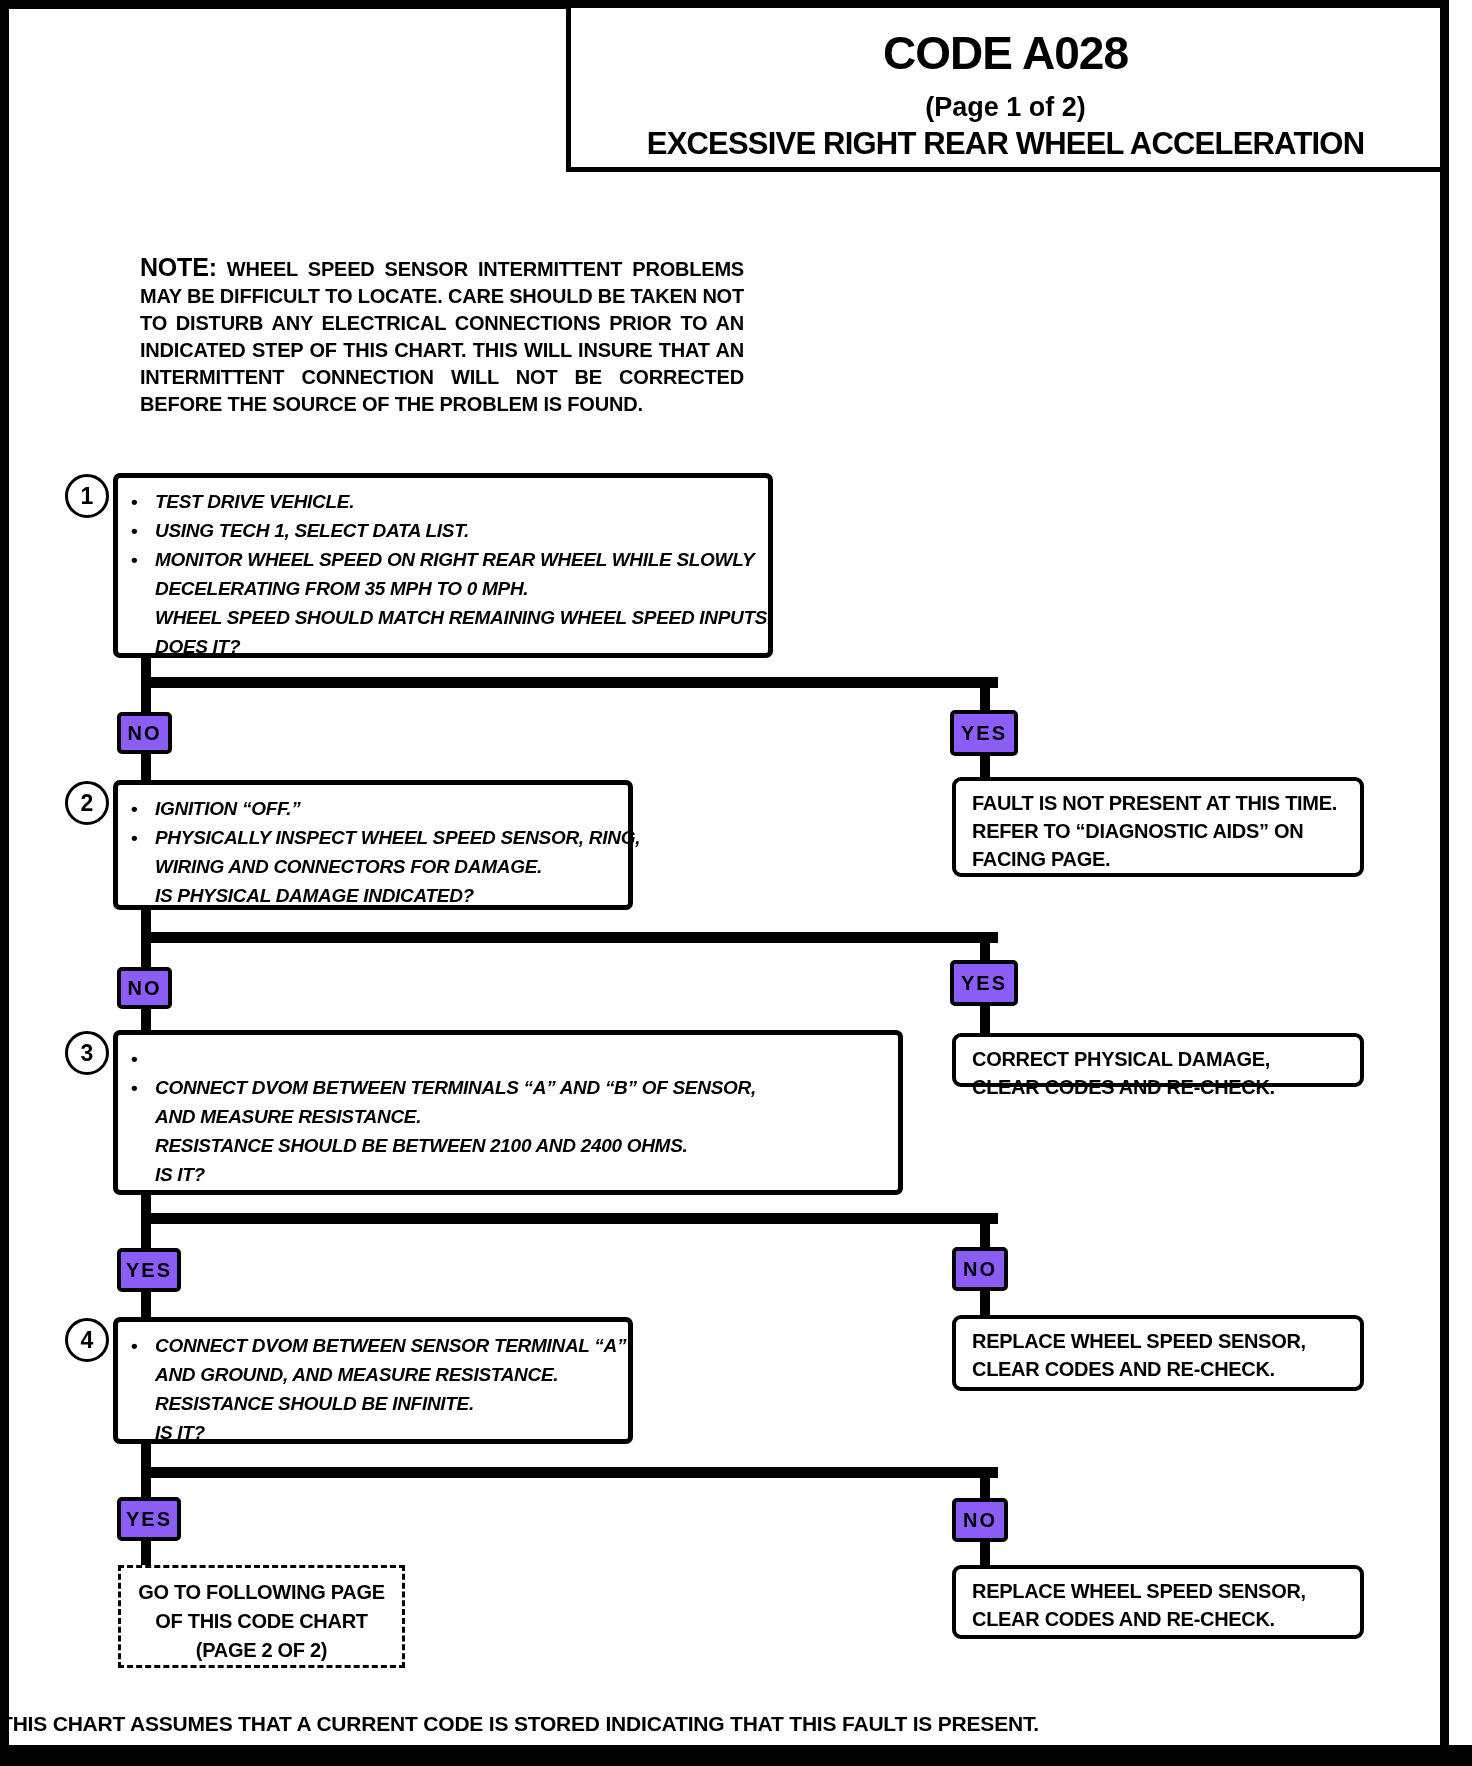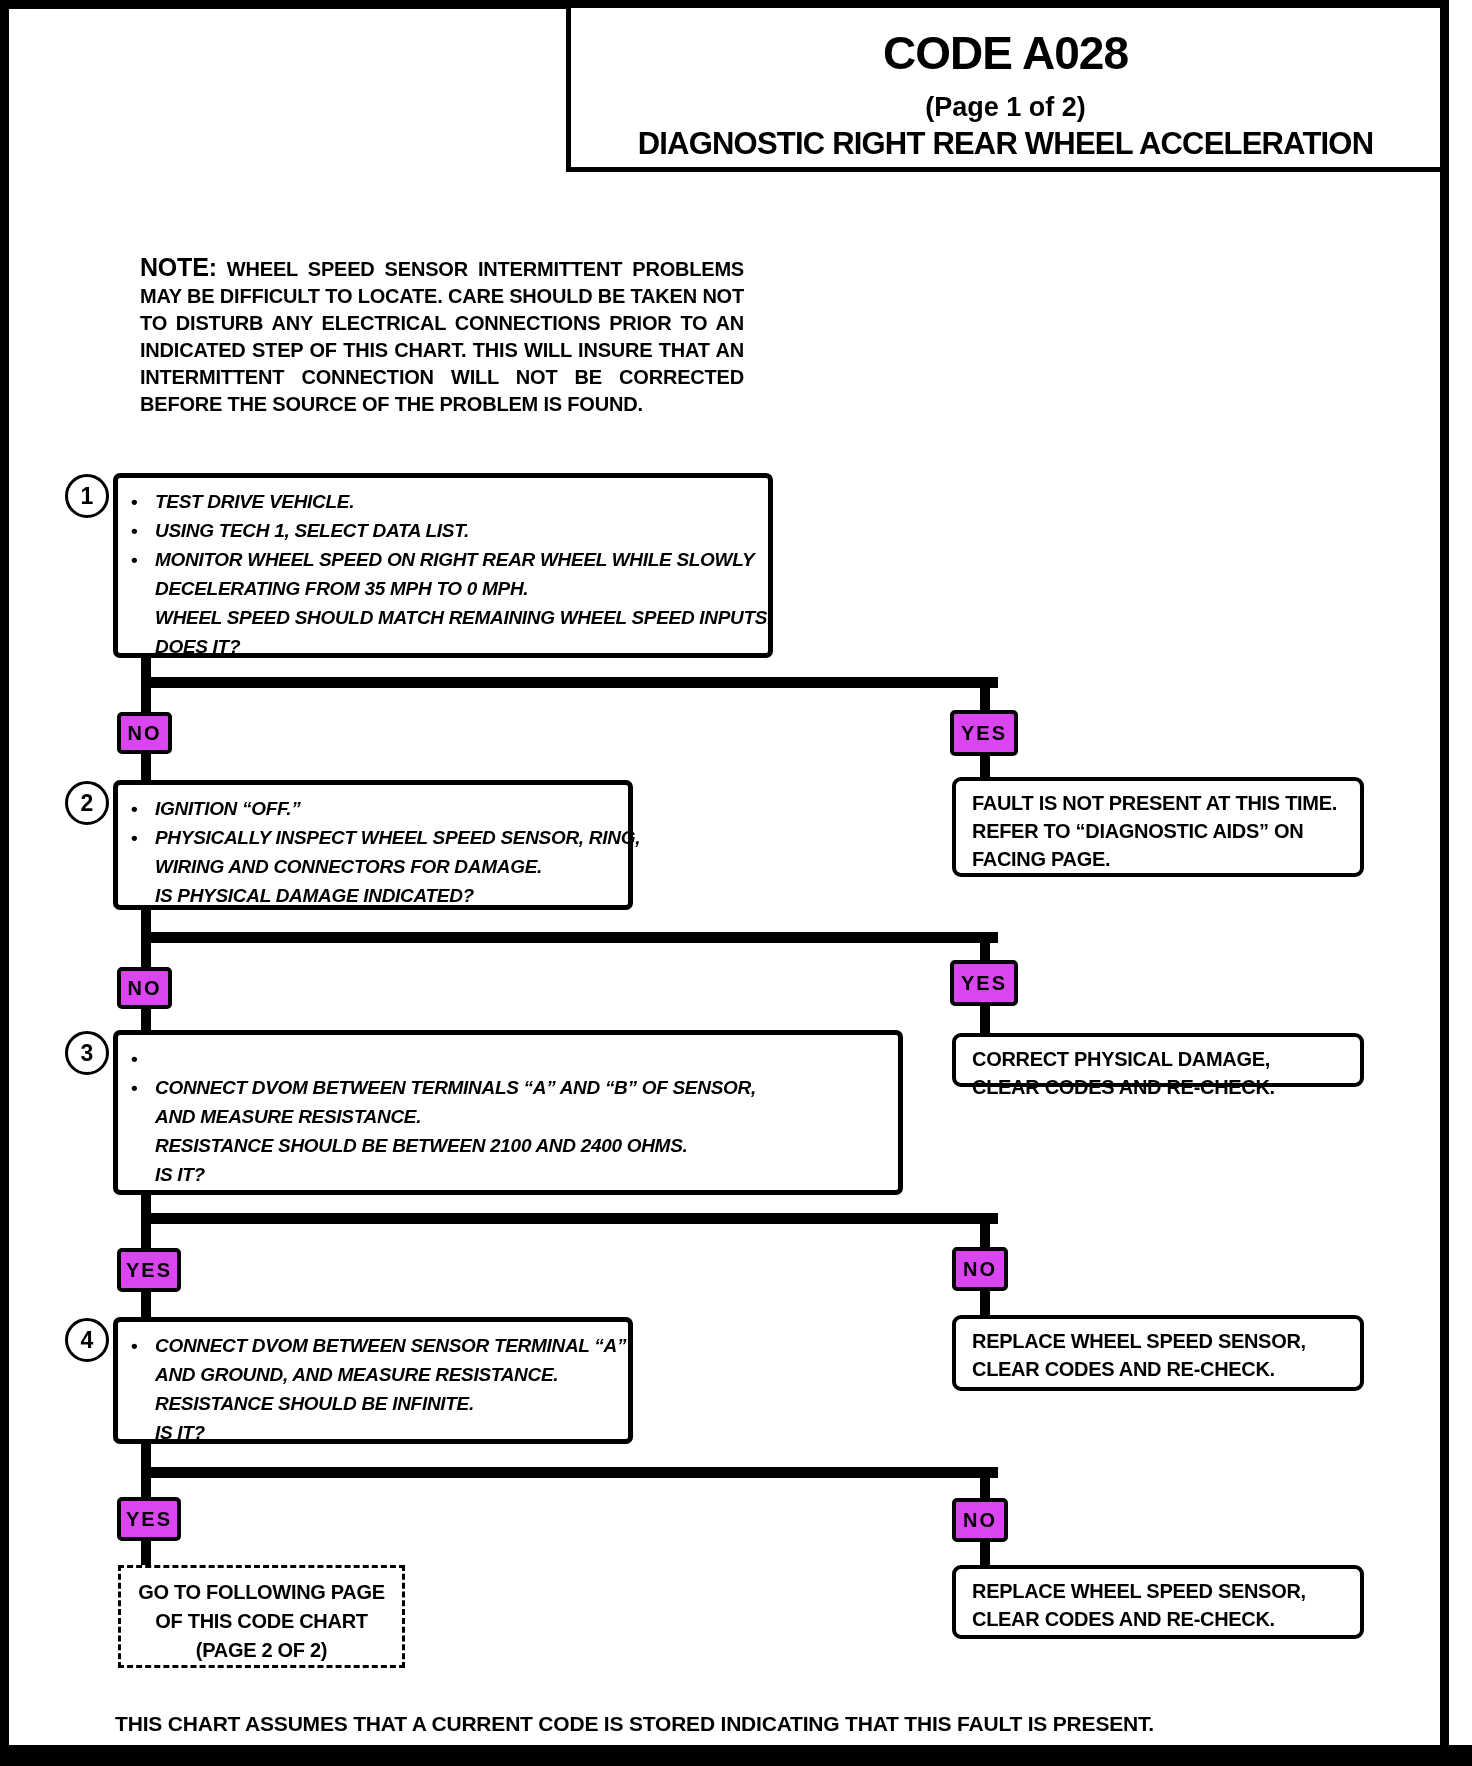--- a/index.html
+++ b/index.html
@@ -17,53 +17,53 @@
   .note { position: absolute; left: 128px; top: 254px; width: 604px;
     font-weight: bold; font-size: 20px; line-height: 27px; text-align: justify; letter-spacing: -0.2px; margin-left: 12px; }
   .note .nlabel { font-size: 25px; }
 
   .cbox { position: absolute; background: #fff; border: 5px solid #000; border-radius: 7px;
     padding: 9px 8px 0 13px; font-weight: bold; font-size: 19px; line-height: 29px; letter-spacing: -0.3px; }
   .row { display: flex; white-space: nowrap; }
   .row .bu { width: 24px; flex: none; }
   .row .tx { flex: none; font-style: italic; }
 
-  .lbl { position: absolute; background: #d946ef; border: 4px solid #000; border-radius: 5px;
+  .lbl { position: absolute; background: #8b5cf6; border: 4px solid #000; border-radius: 5px;
     display: flex; align-items: center; justify-content: center;
     font-weight: bold; font-size: 20px; letter-spacing: 2px; }
 
   .rbox { position: absolute; background: #fff; border: 4px solid #000; border-radius: 9px;
     padding: 8px 0 0 16px; font-weight: bold; font-size: 20px; line-height: 28px;
     letter-spacing: -0.3px; white-space: nowrap; }
 
   .circle { position: absolute; width: 44px; height: 44px; border: 3px solid #000; border-radius: 50%;
     background: #fff; display: flex; align-items: center; justify-content: center;
     font-weight: bold; font-size: 23px; }
 
   .dashed { position: absolute; background: #fff; border: 3px dashed #000;
     padding-top: 10px; text-align: center; font-weight: bold; font-size: 20px;
     line-height: 29px; letter-spacing: -0.3px; }
 
-  .footer { position: absolute; left: 0; top: 1712px; width: 1269px; text-align: center;
+  .footer { position: absolute; left: 0; top: 1712px; width: 1269px; 
     font-weight: bold; font-size: 21px; letter-spacing: -0.2px; }
 </style>
 </head>
 <body>
 
 <div class="page">
 
   <div class="line" style="left:0;top:0;width:1449px;height:9px;"></div>
   <div class="line" style="left:0;top:0;width:9px;height:1766px;"></div>
   <div class="line" style="left:1440px;top:0;width:9px;height:1766px;"></div>
   <div class="line" style="left:0;top:1745px;width:1472px;height:21px;"></div>
 
   <div class="titlebox">
     <div class="tcode">CODE A028</div>
     <div class="tpage">(Page 1 of 2)</div>
-    <div class="tsub">DIAGNOSTIC RIGHT REAR WHEEL ACCELERATION</div>
+    <div class="tsub">EXCESSIVE RIGHT REAR WHEEL ACCELERATION</div>
   </div>
 
   <div class="note">
     <span class="nlabel">NOTE:</span>
     <span>WHEEL SPEED SENSOR INTERMITTENT PROBLEMS MAY BE DIFFICULT TO LOCATE. CARE SHOULD BE TAKEN NOT TO DISTURB ANY ELECTRICAL CONNECTIONS PRIOR TO AN INDICATED STEP OF THIS CHART. THIS WILL INSURE THAT AN INTERMITTENT CONNECTION WILL NOT BE CORRECTED BEFORE THE SOURCE OF THE PROBLEM IS FOUND.</span>
   </div>
 
   <div class="circle" style="left:65px;top:474px;">1</div>
   <div class="cbox" style="left:113px;top:473px;width:660px;height:185px;">
     <div class="row">

